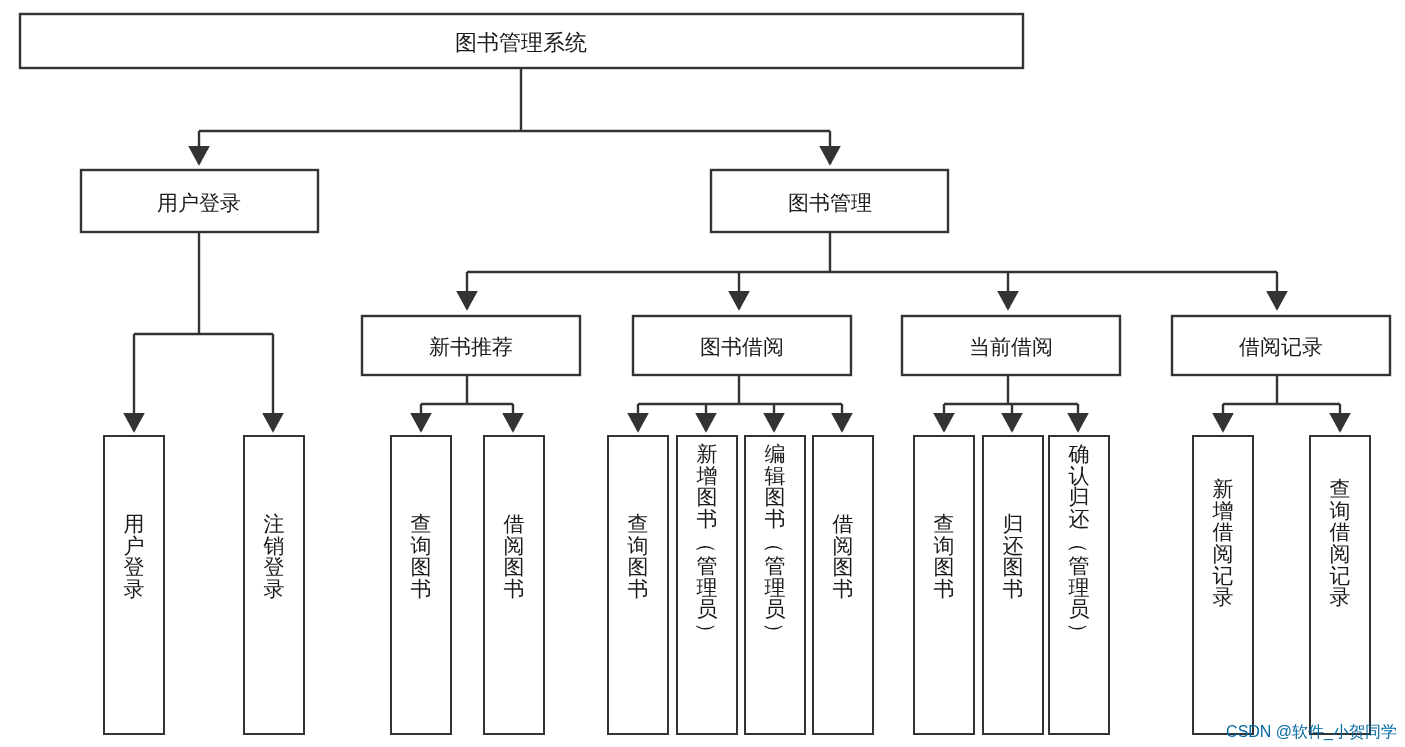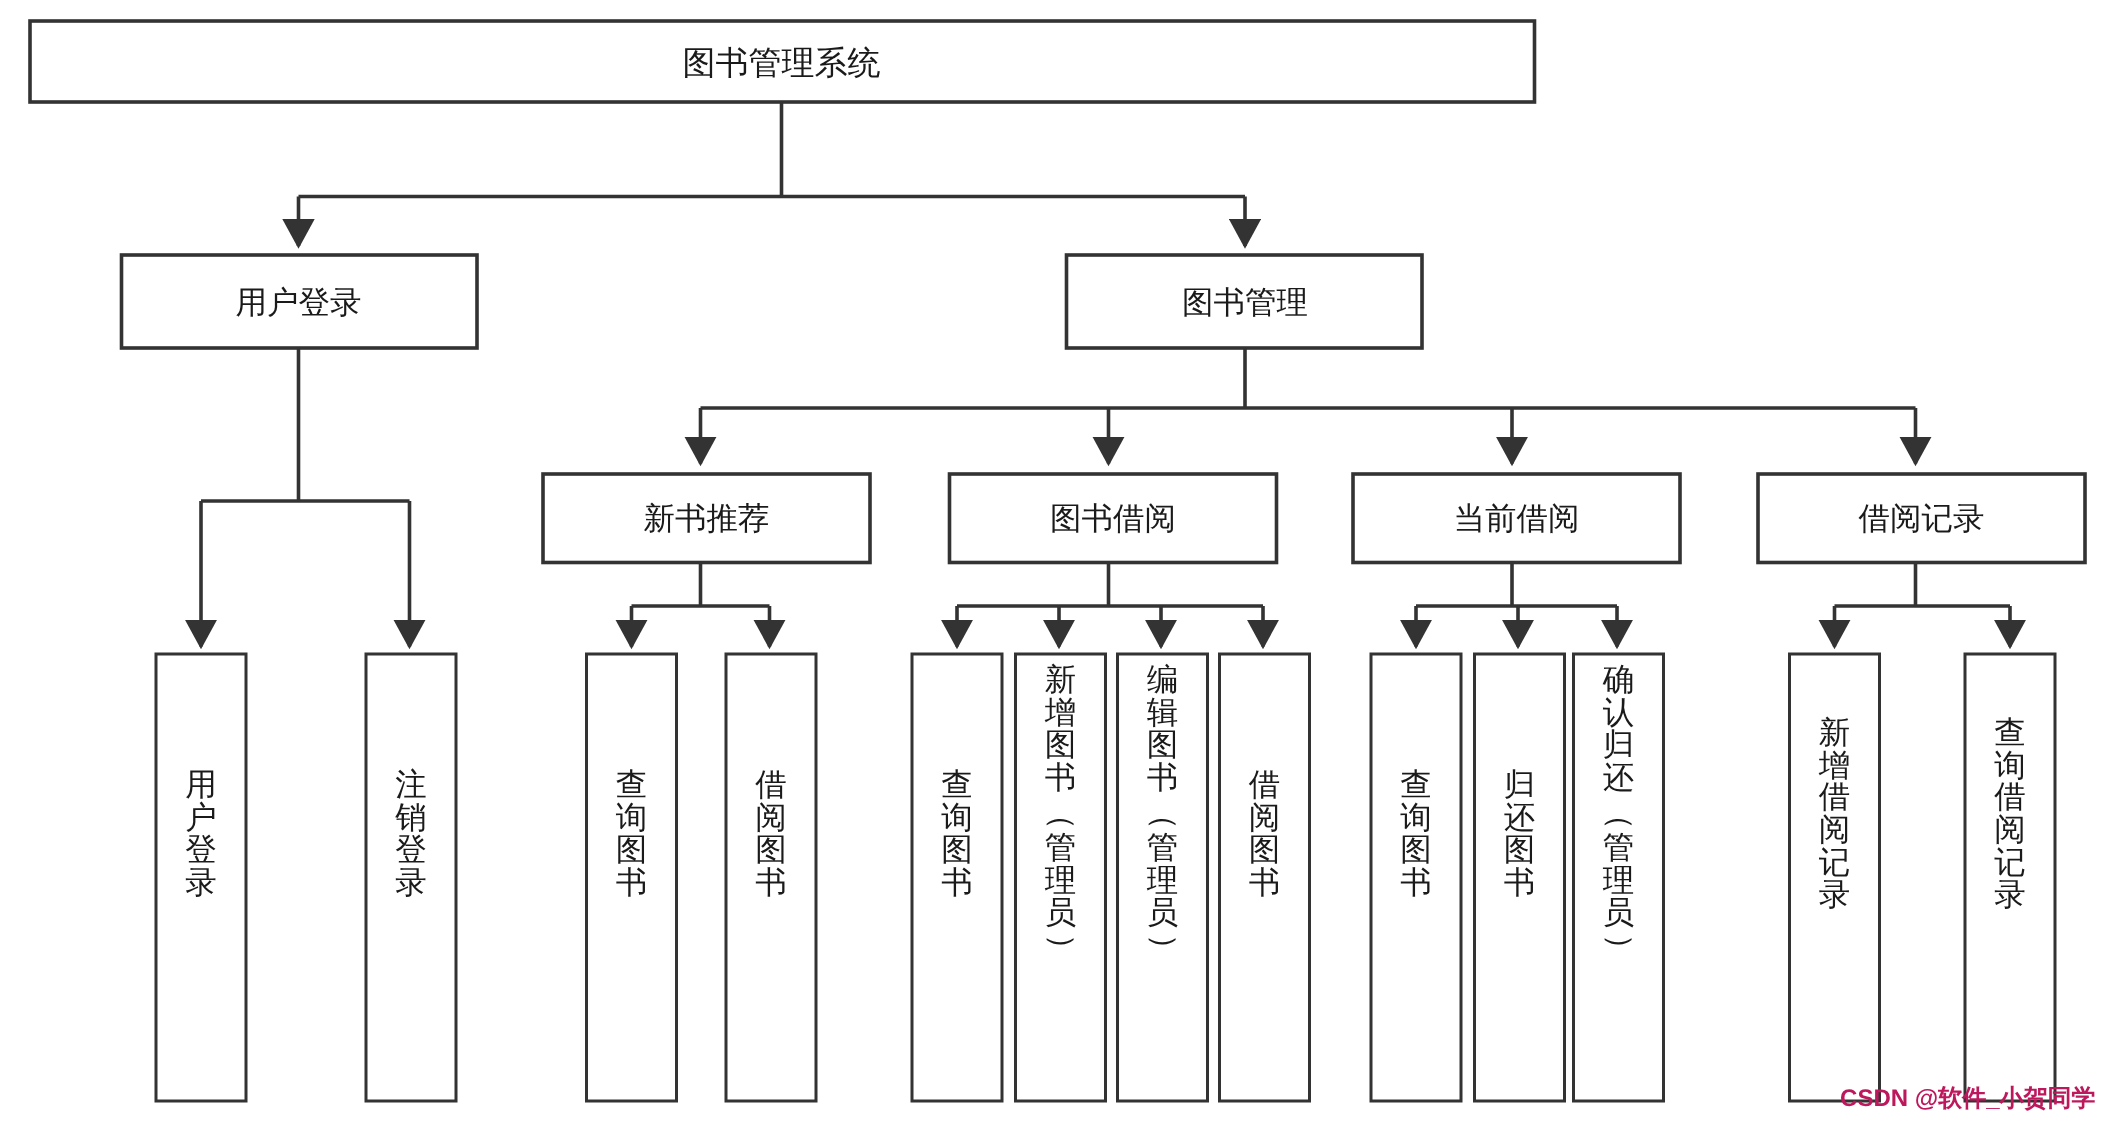--- a/index.html
+++ b/index.html
@@ -19,25 +19,24 @@
   }
   .lvl1-label{font-size:22px;}
   .lvl2-label{font-size:21px;}
   .lvl3-label{font-size:21px;}
   .edge{stroke:#333333;stroke-width:2.4;fill:none;}
   .arrow-head{fill:#333333;stroke:none;}
   .watermark{
     position:absolute;
     right:8px;bottom:4px;
     font-size:16px;
-    color:#be185d;
+    color:#0369a1;
     font-family:"Liberation Sans","DejaVu Sans",sans-serif;
     white-space:nowrap;
     pointer-events:none;
-    font-weight:bold;
   }
   
   .vlabel{
     position:absolute;
     display:flex;
     flex-direction:column;
     align-items:center;
     justify-content:flex-start;
     writing-mode:horizontal-tb;
     color:#1a1a1a;

